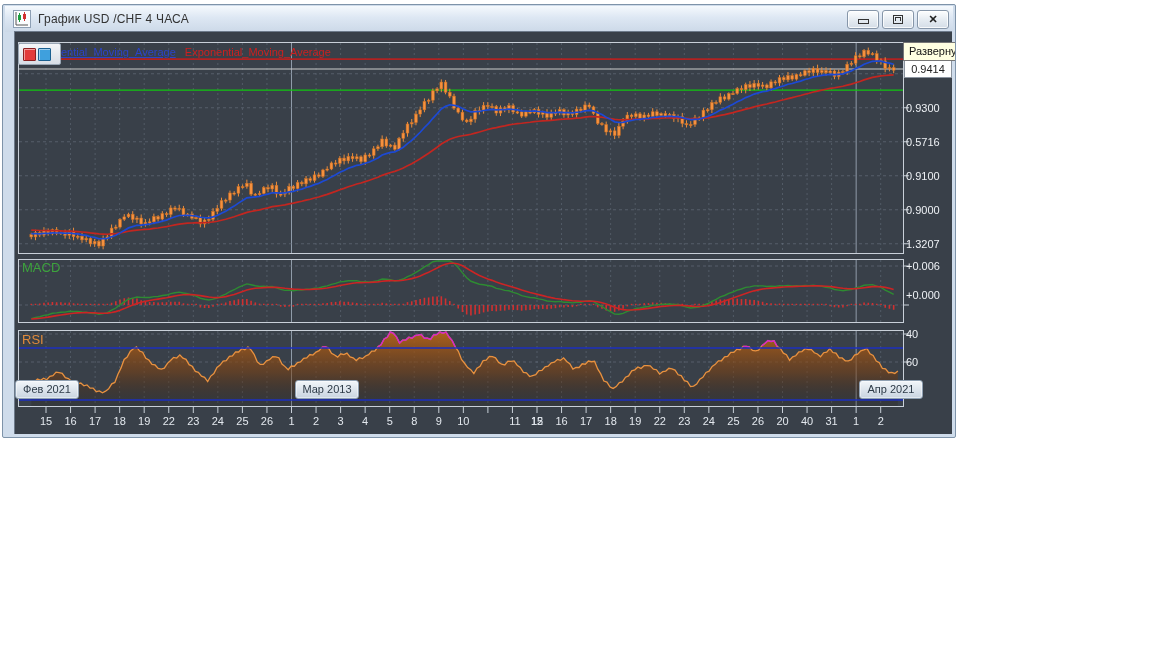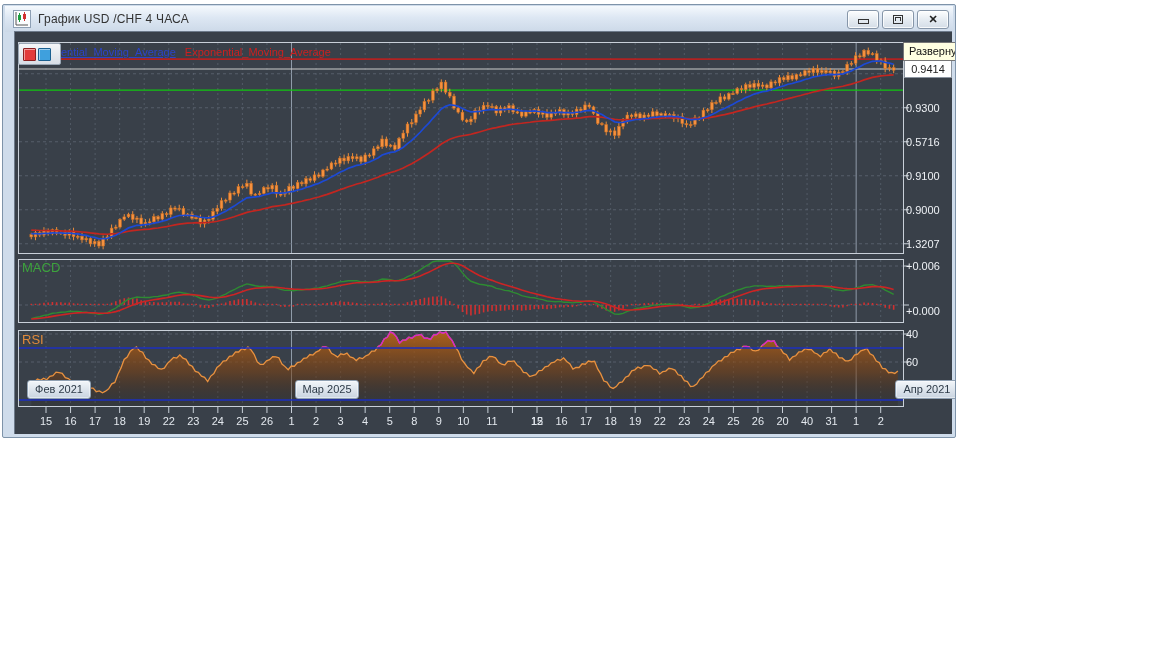--- a/index.html
+++ b/index.html
@@ -913,54 +913,54 @@
       </div>
 
       <div class="axis-label" style="top:35px">0.9400</div>
       <div class="axis-label" style="top:69px">0.9300</div>
       <div class="axis-label" style="top:103px">0.5716</div>
       <div class="axis-label" style="top:137px">0.9100</div>
       <div class="axis-label" style="top:171px">0.9000</div>
       <div class="axis-label" style="top:205px">1.3207</div>
 
       <div class="axis-label" style="top:227px">+0.006</div>
-      <div class="axis-label" style="top:272px">+0.000</div>
+      <div class="axis-label" style="top:256px">+0.000</div>
       <div class="axis-label" style="top:295px">40</div>
       <div class="axis-label" style="top:323px">60</div>
 
       <div class="ind-label" style="left:7px;top:229px;color:#3da33d;">MACD</div>
       <div class="ind-label" style="left:7px;top:301px;color:#e08a3c;">RSI</div>
 
       <div class="overlay" id="price-marker">0.9414</div>
       <div class="overlay" id="tooltip">Развернуть</div>
 
-      <div class="month-chip" style="left:12px;">Фев 2021</div>
-      <div class="month-chip" style="left:280px;">Мар 2025</div>
-      <div class="month-chip" style="left:880px;">Апр 2021</div>
+      <div class="month-chip" style="left:0;">Фев 2021</div>
+      <div class="month-chip" style="left:280px;">Мар 2013</div>
+      <div class="month-chip" style="left:844px;">Апр 2021</div>
 
       <div id="xlabels">
           <div class="x-label" style="left: 19px;">15</div>
           <div class="x-label" style="left: 43.55px;">16</div>
           <div class="x-label" style="left: 68.1px;">17</div>
           <div class="x-label" style="left: 92.65px;">18</div>
           <div class="x-label" style="left: 117.2px;">19</div>
           <div class="x-label" style="left: 141.75px;">22</div>
           <div class="x-label" style="left: 166.3px;">23</div>
           <div class="x-label" style="left: 190.85px;">24</div>
           <div class="x-label" style="left: 215.4px;">25</div>
           <div class="x-label" style="left: 239.95px;">26</div>
           <div class="x-label" style="left: 264.5px;">1</div>
           <div class="x-label" style="left: 289.05px;">2</div>
           <div class="x-label" style="left: 313.6px;">3</div>
           <div class="x-label" style="left: 338.15px;">4</div>
           <div class="x-label" style="left: 362.7px;">5</div>
           <div class="x-label" style="left: 387.25px;">8</div>
           <div class="x-label" style="left: 411.8px;">9</div>
           <div class="x-label" style="left: 436.35px;">10</div>
-          <div class="x-label" style="left: 465px;">11</div>
+          <div class="x-label" style="left: 488px;">11</div>
           <div class="x-label" style="left: 494px; margin-left: 16px;">12</div>
           <div class="x-label" style="left: 510px;">15</div>
           <div class="x-label" style="left: 534.55px;">16</div>
           <div class="x-label" style="left: 559.1px;">17</div>
           <div class="x-label" style="left: 583.65px;">18</div>
           <div class="x-label" style="left: 608.2px;">19</div>
           <div class="x-label" style="left: 632.75px;">22</div>
           <div class="x-label" style="left: 657.3px;">23</div>
           <div class="x-label" style="left: 681.85px;">24</div>
           <div class="x-label" style="left: 706.4px;">25</div>

